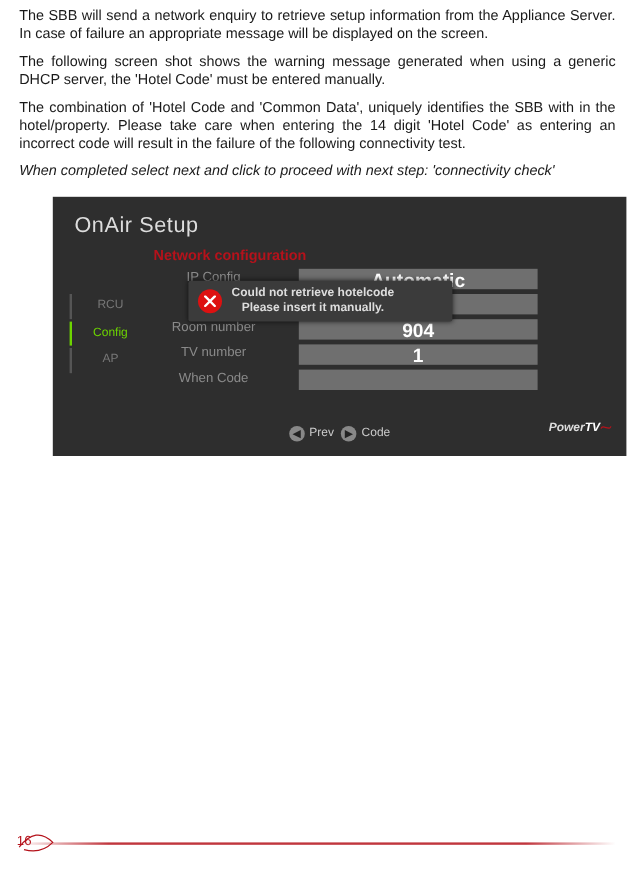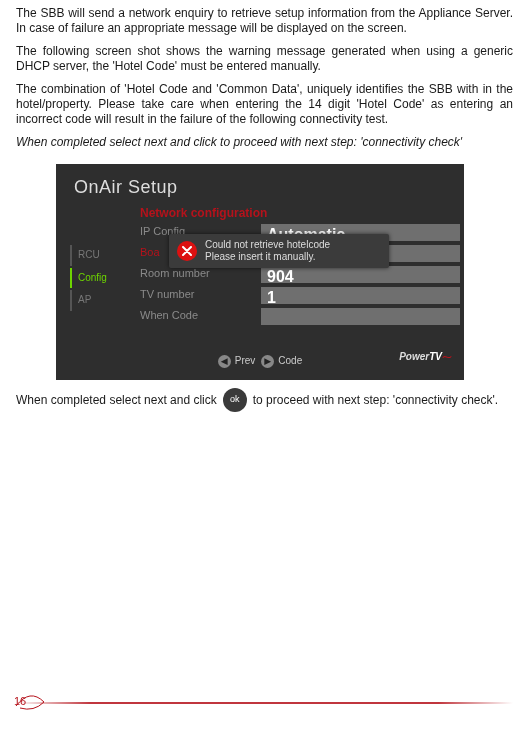--- a/index.html
+++ b/index.html
@@ -26,28 +26,29 @@
   .page {
     width: 529px;
     height: 738px;
     padding: 6px 16px 16px 16px;
     position: relative;
   }
   .para { margin: 0 0 8px 0; text-align: justify; }
   .para.last-intro { margin-bottom: 14px; font-style: italic; }
   
   .shot {
-    width: 408px;
+    width: 478px;
     height: 216px;
-    margin: 0 auto 6px 40px;
+    margin: 0 auto 6px 28px;
     background: var(--screen-bg);
     position: relative;
     color: #e6e6e6;
     overflow: hidden;
     font-size: 11px;
+    text-align: center;
   }
   .shot-title {
     position: absolute;
     top: 12px; left: 18px;
     font-size: 18px;
     color: #ddd;
     letter-spacing: .5px;
   }
   .sidebar {
     position: absolute;
@@ -105,20 +106,21 @@
     top: 70px;
     left: 113px;
     width: 220px;
     height: 34px;
     background: var(--popup-bg);
     border-radius: 2px;
     display: flex;
     align-items: center;
     padding: 0 8px;
     box-shadow: 0 0 4px rgba(0,0,0,.6);
+    font-weight: bold;
   }
   .popup .x-icon {
     width: 20px; height: 20px;
     border-radius: 50%;
     background: #d11;
     display: flex; align-items: center; justify-content: center;
     margin-right: 8px;
     flex: 0 0 20px;
   }
   .popup .x-icon svg { width: 10px; height: 10px; display:block; }
@@ -258,25 +260,20 @@
         <span class="circ">▶</span>
         <span>Code</span>
       </div>
     </div>
 
     <div class="logo">
       <span class="p">Power</span><span class="tv">TV</span><span class="swoosh">⁓</span>
     </div>
   </div>
 
-  <div class="finish-line">
-    <span>When completed  select next and click</span>
-    <span class="ok-btn">ok</span>
-    <span>to proceed with next step: 'connectivity check'.</span>
-  </div>
 
   <div class="footer-rule"></div>
   <div class="page-num-wrap">
     <svg viewBox="0 0 32 20">
       <path d="M2 14 Q16 -4 30 10 Q20 20 6 16" fill="none" stroke="#b5121b" stroke-width="1"></path>
     </svg>
     <span class="page-num">16</span>
   </div>
 
 </div>

